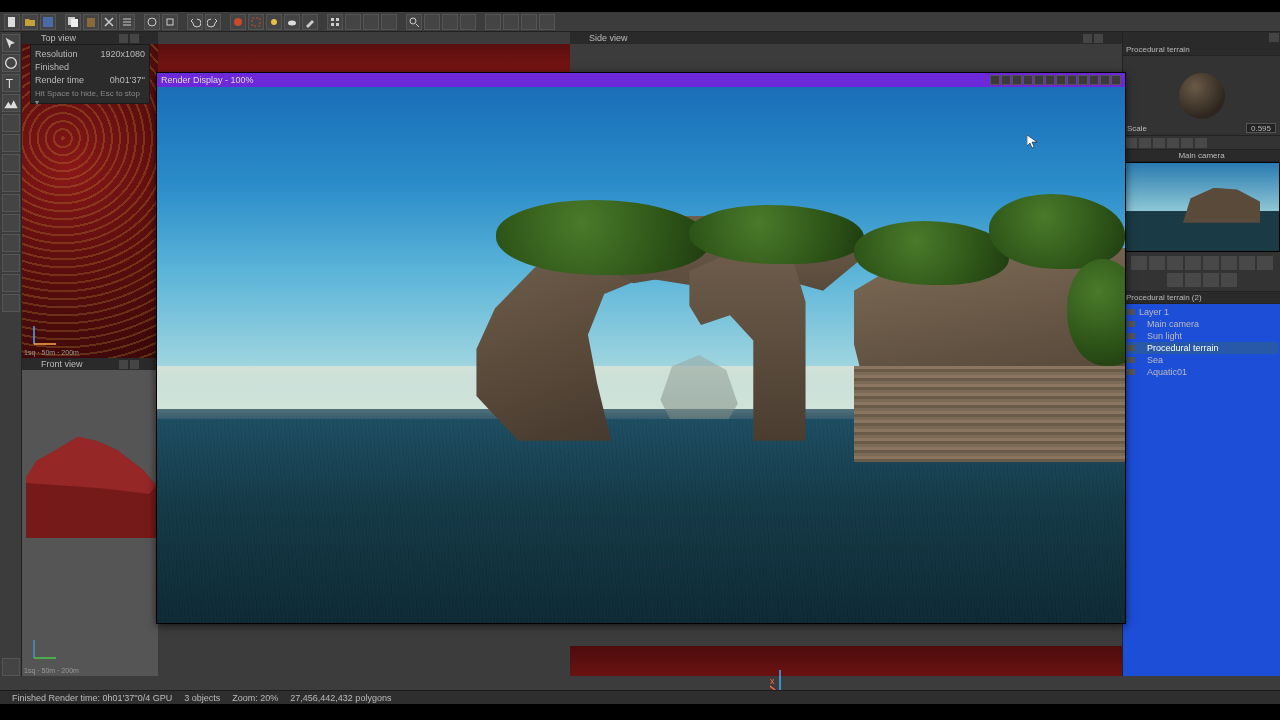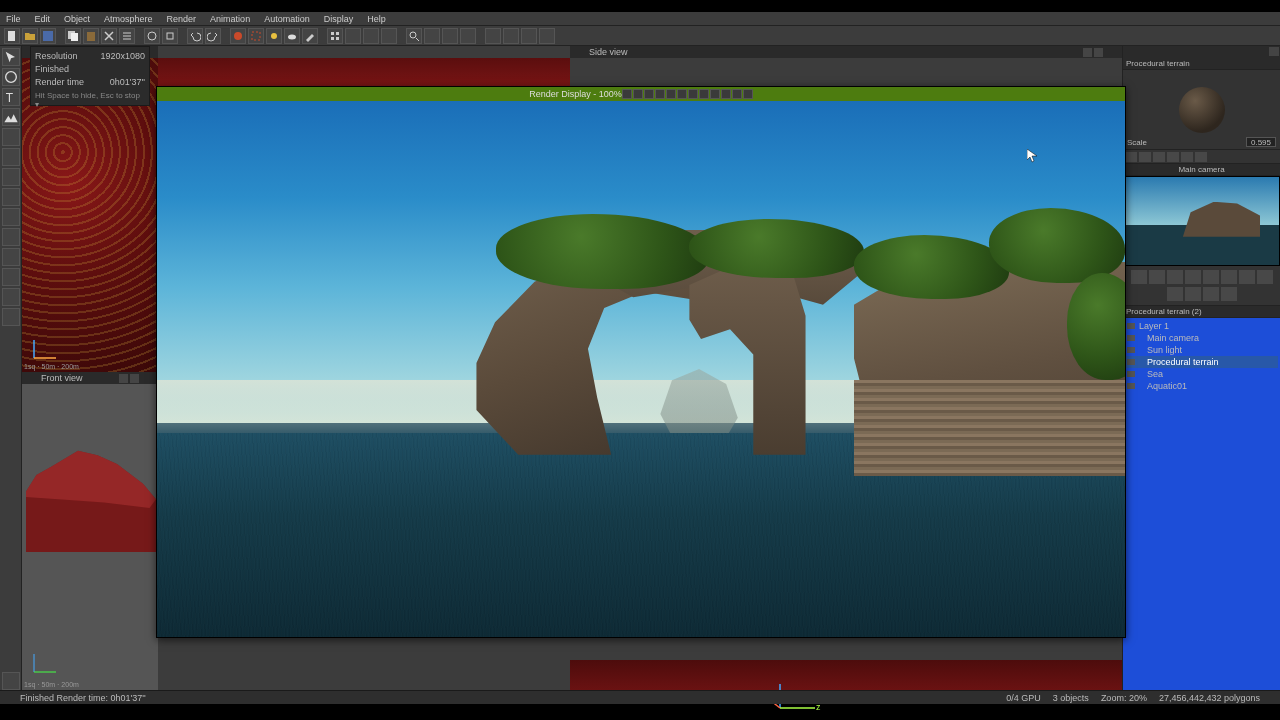--- a/index.html
+++ b/index.html
@@ -26,25 +26,25 @@
 .axis-widget svg{width:100%;height:100%}
 .scale-text{position:absolute;left:2px;bottom:2px;font-size:7px;color:#999}
 .vp-front{position:absolute;left:0;top:326px;width:136px;height:calc(100% - 326px)}
 .vp-front .vp-body{height:calc(100% - 12px);background:#555;position:relative}
 .front-shape{position:absolute;left:4px;top:58px;width:130px;height:110px;background:#7a1515;clip-path:polygon(0% 45%,8% 30%,20% 22%,40% 8%,55% 12%,70% 20%,90% 38%,100% 52%,100% 100%,0% 100%);opacity:.92}
 .front-shape2{position:absolute;left:4px;top:58px;width:130px;height:110px;background:#aa3030;clip-path:polygon(0% 45%,8% 30%,20% 22%,40% 8%,55% 12%,70% 20%,90% 38%,100% 52%,95% 60%,60% 55%,25% 52%,0% 50%);opacity:.6}
 .vp-side{position:absolute;left:548px;top:0;right:0;height:12px}
 .vp-main{position:absolute;left:548px;top:614px;right:0;bottom:0;background:linear-gradient(#4d0c0c,#6a1212)}
 .vp-main .gizmo{position:absolute;left:200px;top:18px}
 .render-overlay-top{position:absolute;left:136px;top:12px;width:412px;height:30px;background:linear-gradient(#5b0e0e,#7b1515)}
-.info-box{position:absolute;left:30px;top:0;width:120px;height:60px;background:#2b2b2b;border:1px solid #1a1a1a;padding:4px;z-index:40}
+.info-box{position:absolute;left:30px;top:12px;width:120px;height:60px;background:#2b2b2b;border:1px solid #1a1a1a;padding:4px;z-index:40}
 .info-box .row{display:flex;justify-content:space-between;font-size:8px;color:#bbb;margin-bottom:3px}
 .info-box .hint{font-size:8px;color:#888;margin-top:4px}
 .render-window{position:absolute;left:156px;top:40px;width:970px;height:552px;background:#1a1a1a;border:1px solid #000;z-index:30;box-shadow:0 2px 8px rgba(0,0,0,.6)}
-.render-title{height:14px;background:#4d7c0f;display:flex;align-items:center;justify-content:center;padding:0 4px}
+.render-title{height:14px;background:#6d28d9;display:flex;align-items:center;justify-content:space-between;padding:0 4px}
 .render-title .lbl{font-size:9px;color:#ddd}
 .render-title .ricons{display:flex;gap:1px}
 .render-title .ricons span{width:10px;height:10px;background:#3a3a3a;border:1px solid #555}
 .render-body{position:relative;height:calc(100% - 14px);overflow:hidden}
 .sky{position:absolute;inset:0;background:linear-gradient(to bottom,#1a6eb8 0%,#2a8cc9 18%,#5db5d9 35%,#9ed5df 52%,#cfe4d9 60%,#1a4458 60%,#1a4458 100%)}
 .haze{position:absolute;left:0;top:52%;width:100%;height:12%;background:linear-gradient(to bottom,rgba(220,228,214,.85),rgba(220,228,214,0))}
 .sea{position:absolute;left:0;top:62%;width:100%;height:38%;background:linear-gradient(to bottom,#1e4e63 0%,#153b49 40%,#0e2a35 100%)}
 .sea::after{content:"";position:absolute;inset:0;background-image:repeating-linear-gradient(95deg,rgba(255,255,255,.02) 0 1px,transparent 1px 3px),repeating-linear-gradient(85deg,rgba(0,0,0,.08) 0 1px,transparent 1px 4px);opacity:.6}
 .rock{position:absolute;background:#6b5a4a}
 .arch-left{left:33%;top:28%;width:24%;height:38%;background:linear-gradient(160deg,#72614e 0%,#5a4a3a 50%,#3f342a 100%);clip-path:polygon(18% 100%,0% 78%,0% 55%,8% 35%,25% 15%,50% 2%,80% 0%,100% 8%,100% 25%,72% 20%,55% 28%,48% 48%,52% 72%,58% 100%)}
@@ -72,39 +72,28 @@
 .rp-cam-preview{height:90px;background:#1a3a4a;border:1px solid #000;position:relative;overflow:hidden}
 .rp-cam-preview .mini-sky{position:absolute;inset:0;background:linear-gradient(#2a7ab0 0%,#8ec8d5 55%,#1a3a45 55%)}
 .rp-cam-preview .mini-rock{position:absolute;left:38%;top:28%;width:50%;height:40%;background:#5a4a3a;clip-path:polygon(0% 100%,10% 30%,40% 0%,70% 5%,100% 40%,100% 100%)}
 .rp-nav{height:40px;background:#333;display:flex;flex-wrap:wrap;gap:2px;padding:3px;border-bottom:1px solid #222;align-items:center;justify-content:center}
 .rp-nav span{width:16px;height:14px;background:#484848}
 .rp-tree-title{height:12px;background:#2a2a2a;font-size:8px;padding:0 3px;line-height:12px;border-bottom:1px solid #222}
 .rp-tree{flex:1;background:#1d4ed8;padding:2px;font-size:8px}
 .tree-item{padding:1px 2px 1px 14px;color:#bbb;position:relative}
 .tree-item::before{content:"";position:absolute;left:2px;top:3px;width:8px;height:6px;background:#555}
 .tree-item.sel{background:#2858a8;color:#fff}
-.statusbar{position:absolute;left:0;bottom:0;width:100%;height:14px;background:#2e2e2e;border-top:1px solid #1a1a1a;display:flex;align-items:center;justify-content:space-between;padding:0 20px;font-size:8px;color:#aaa}
+.statusbar{position:absolute;left:0;bottom:0;width:100%;height:14px;background:#2e2e2e;border-top:1px solid #1a1a1a;display:flex;align-items:center;padding:0 12px;font-size:8px;color:#aaa}
 .statusbar .right{display:flex;gap:12px}
 </style>
 </head>
 <body>
 
 <div class="app">
 
-  <div class="menubar">
-    <span>File</span>
-    <span>Edit</span>
-    <span>Object</span>
-    <span>Atmosphere</span>
-    <span>Render</span>
-    <span>Animation</span>
-    <span>Automation</span>
-    <span>Display</span>
-    <span>Help</span>
-  </div>
 
   <div class="toolbar">
     <div class="tbtn">
         <svg viewBox="0 0 12 12">
           <rect x="2" y="1" width="7" height="10" fill="#ddd"></rect>
         </svg>
       </div>
     <div class="tbtn">
         <svg viewBox="0 0 12 12">
           <path d="M1 3h4l1 1h5v6H1z" fill="#c9a13a"></path>

